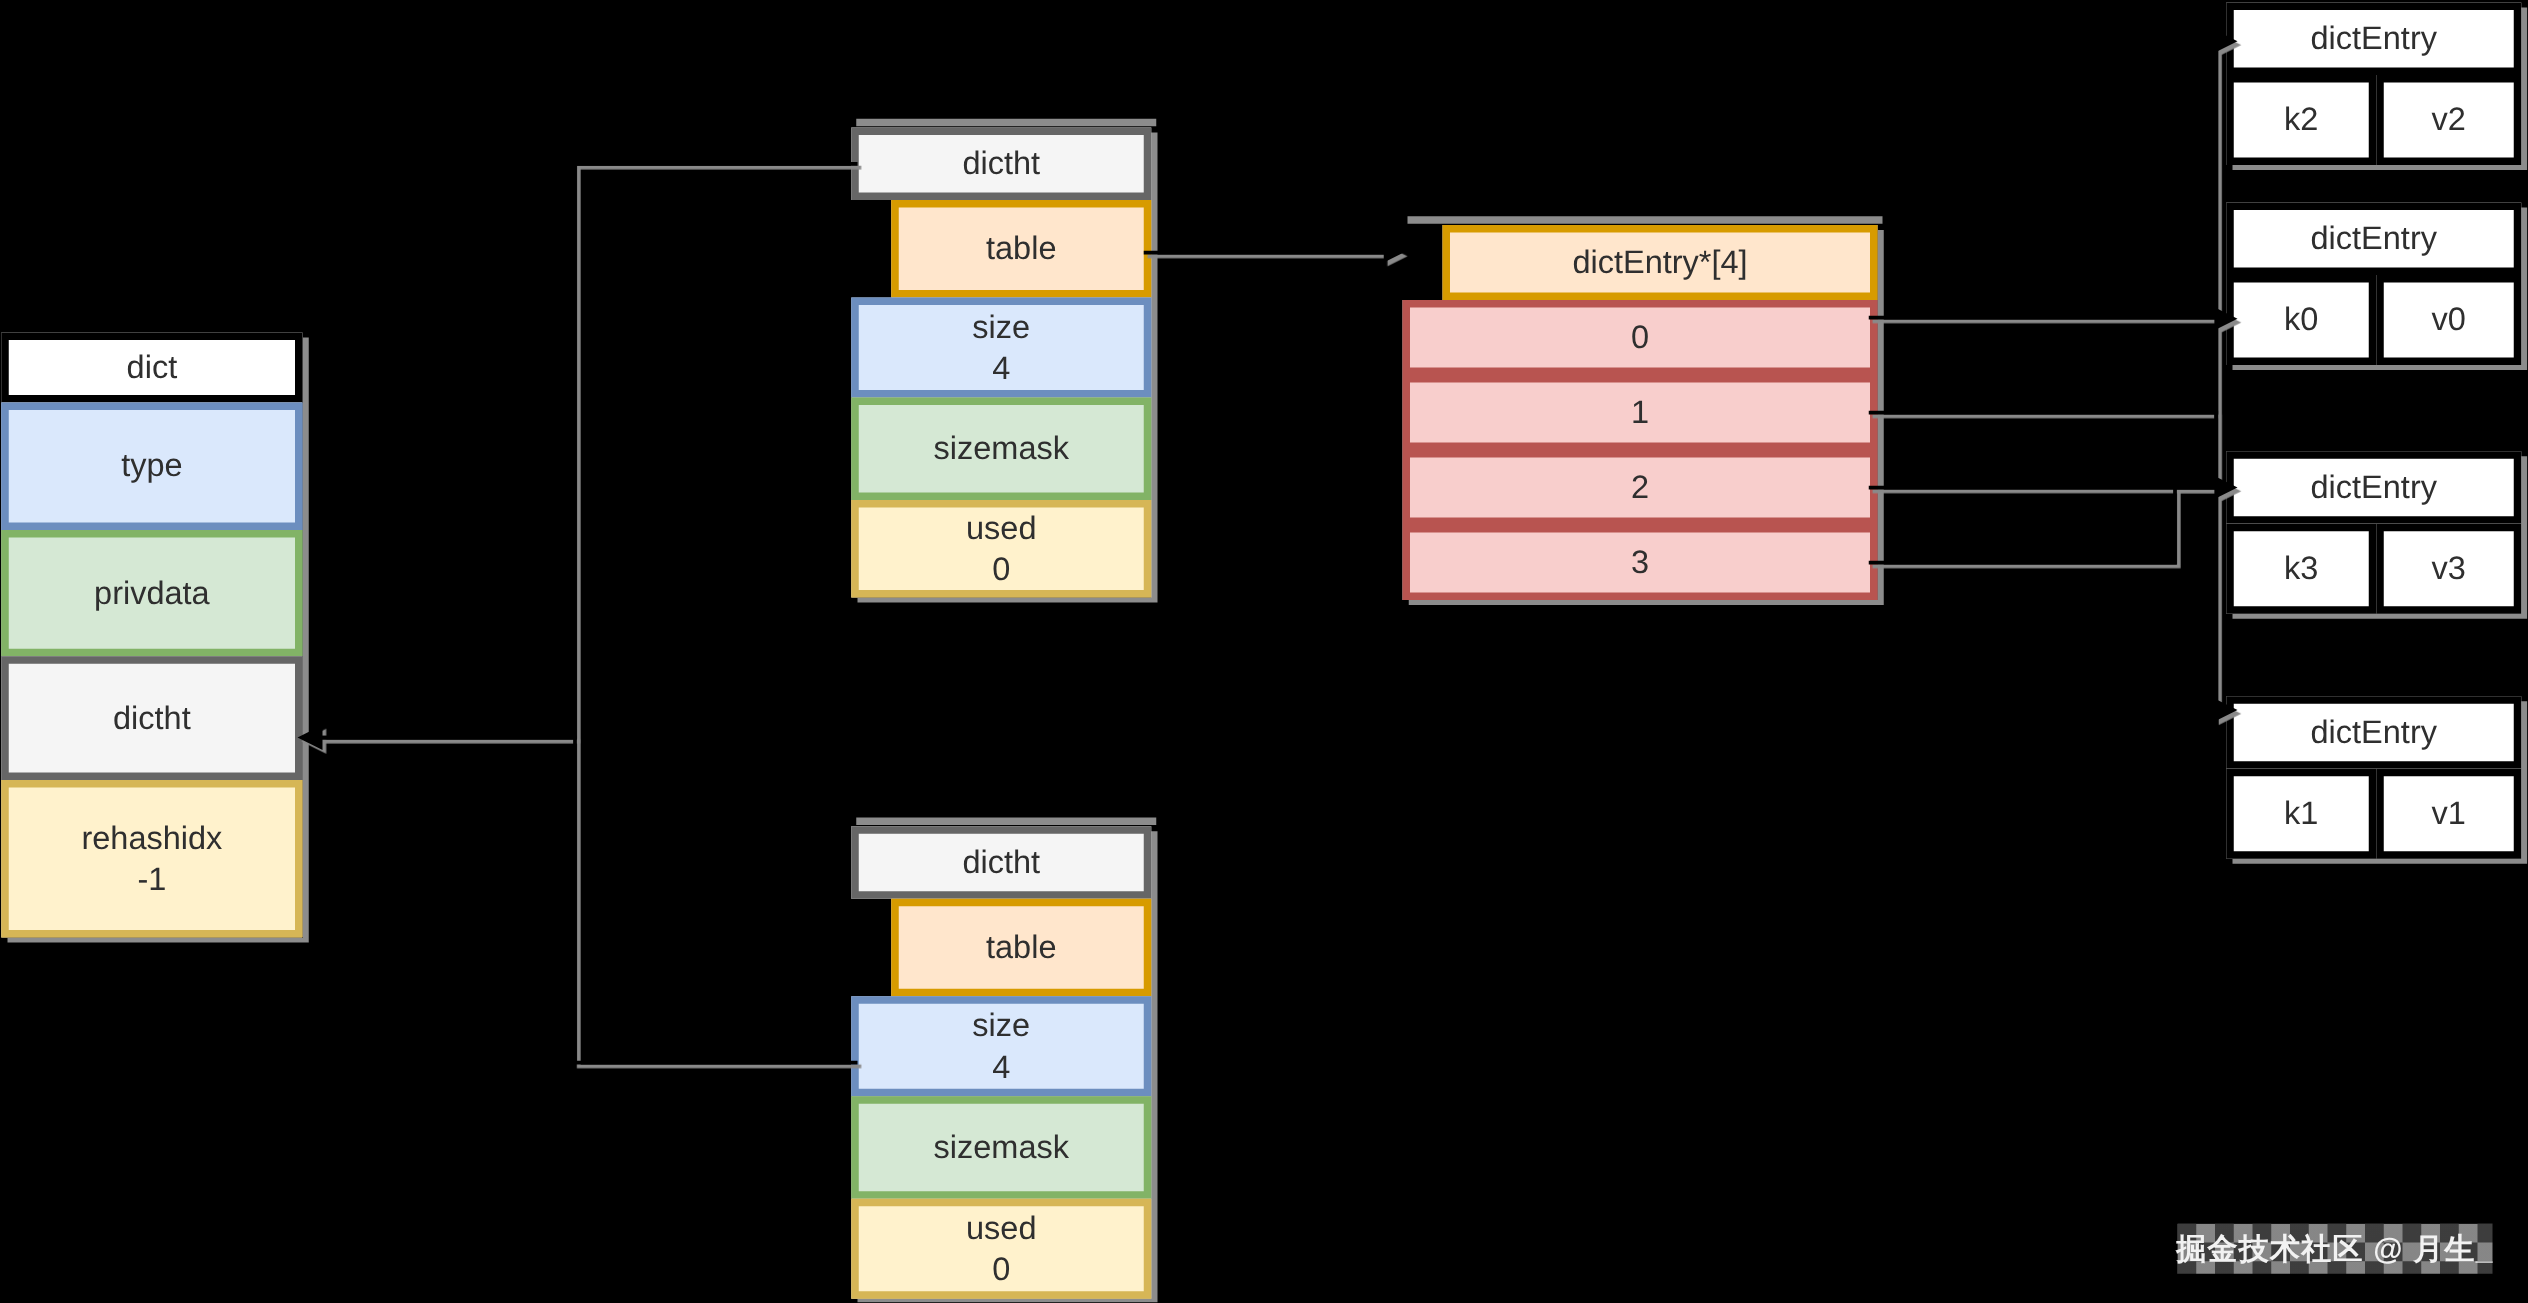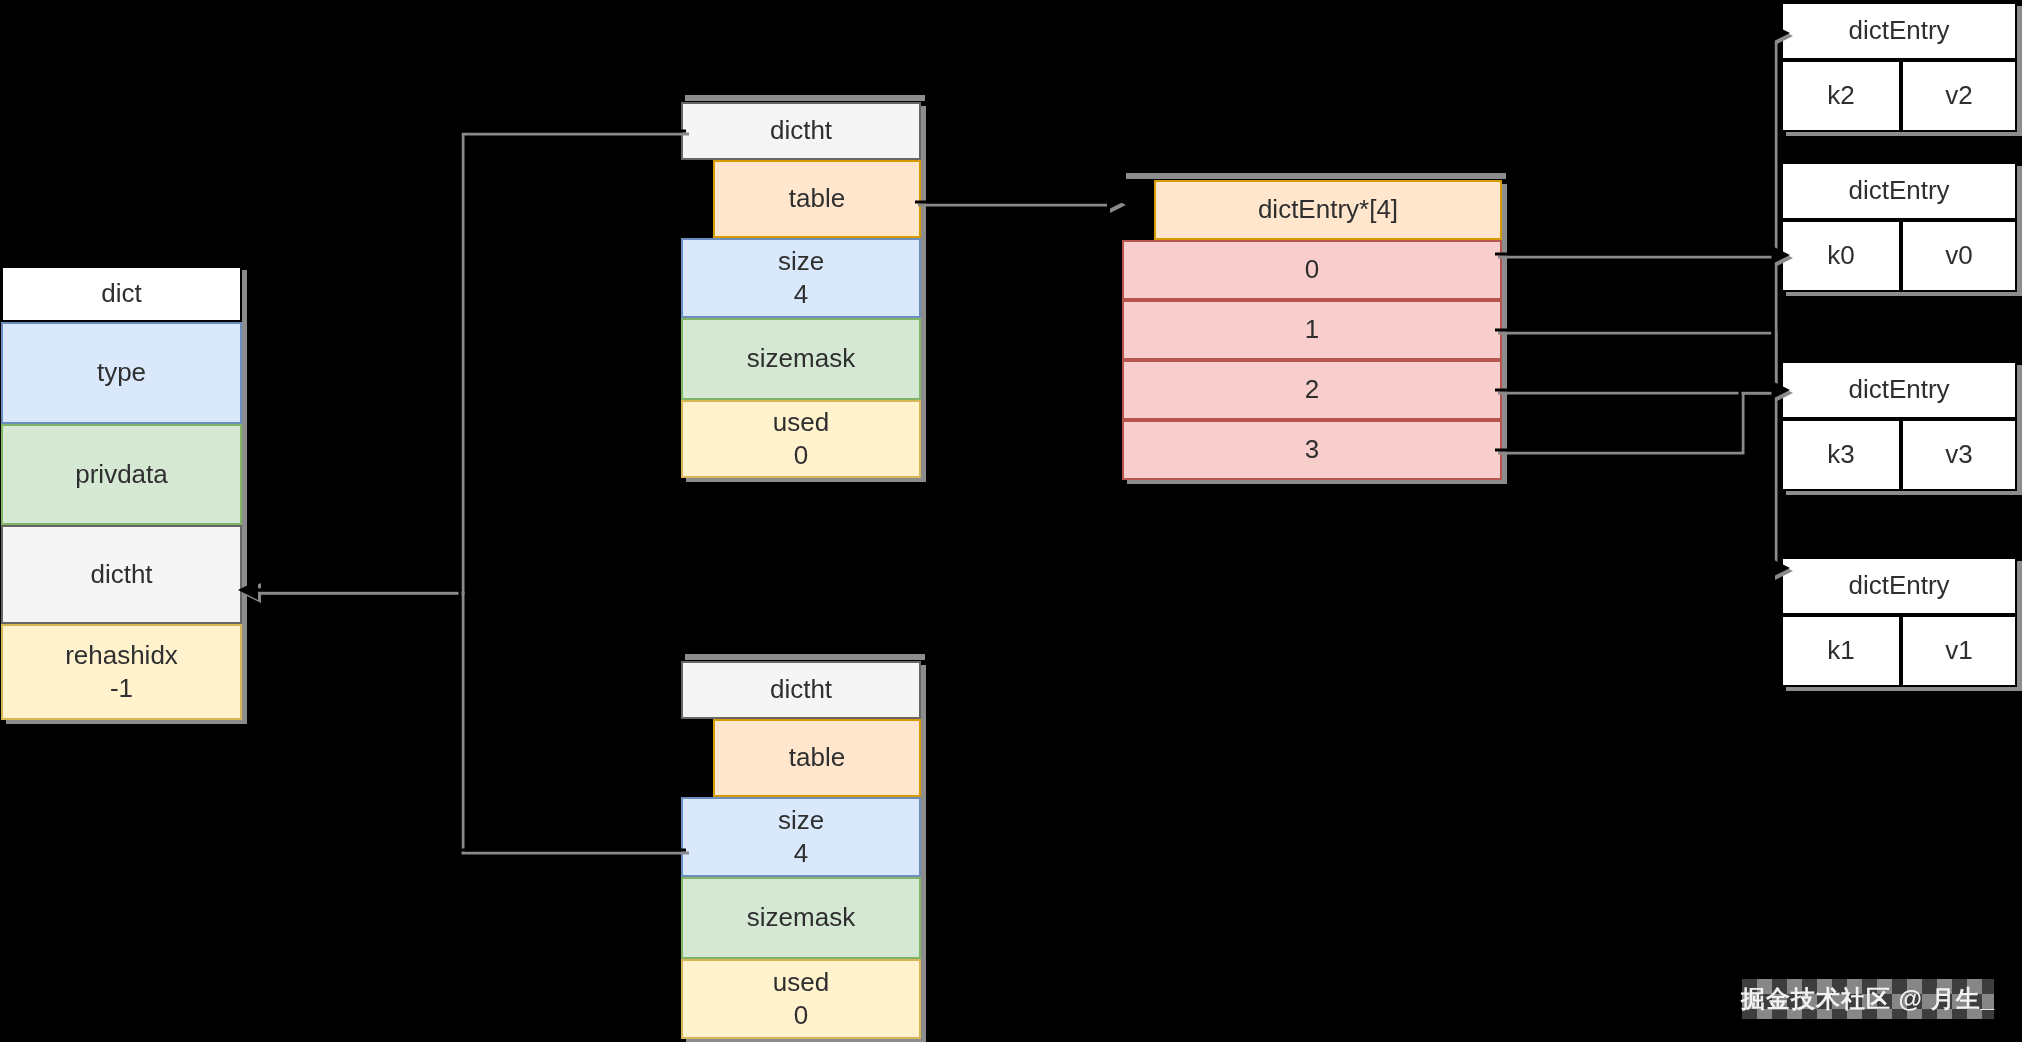--- a/index.html
+++ b/index.html
@@ -12,21 +12,21 @@
   }
   .box{position:absolute;box-shadow:5px 4px 0 #8c8c8c;}
   .box.cap::before{
     content:"";position:absolute;top:-7px;left:4px;width:100%;height:6px;
     background:#8c8c8c;
   }
   .cell{
     box-sizing:border-box;
     display:flex;flex-direction:column;justify-content:center;align-items:center;
     font-size:26px;line-height:1.28;color:#2f2f2f;text-align:center;
-    border:2px solid #0f766e;
+    border:6px solid #0f766e;
   }
   .kvrow{display:flex;}
   .kvrow .cell{flex-direction:row;}
   .c-white {background:#ffffff;border-color:#000000;}
   .c-gray  {background:#f5f5f5;border-color:#666666;}
   .c-blue  {background:#dae8fc;border-color:#6c8ebf;}
   .c-green {background:#d5e8d4;border-color:#82b366;}
   .c-orange{background:#ffe6cc;border-color:#d79b00;margin-left:32px;}
   .c-yellow{background:#fff2cc;border-color:#d6b656;}
   .c-pink  {background:#f8cecc;border-color:#b85450;}
@@ -44,21 +44,21 @@
 </head>
 <body>
 
 <div id="canvas">
 
   <div class="box" style="left:1px;top:266px;width:241px;">
     <div class="cell c-white" style="height:56px;">dict</div>
     <div class="cell c-blue" style="height:102px;">type</div>
     <div class="cell c-green" style="height:101px;">privdata</div>
     <div class="cell c-gray" style="height:99px;">dictht</div>
-    <div class="cell c-yellow" style="height:96px;">
+    <div class="cell c-yellow" style="height:126px;">
       <div>rehashidx</div>
       <div>-1</div>
     </div>
   </div>
 
   <div class="box cap" style="left:681px;top:102px;width:240px;">
     <div class="cell c-gray" style="height:58px;">dictht</div>
     <div class="cell c-orange" style="height:78px;">table</div>
     <div class="cell c-blue" style="height:80px;">
       <div>size</div>

